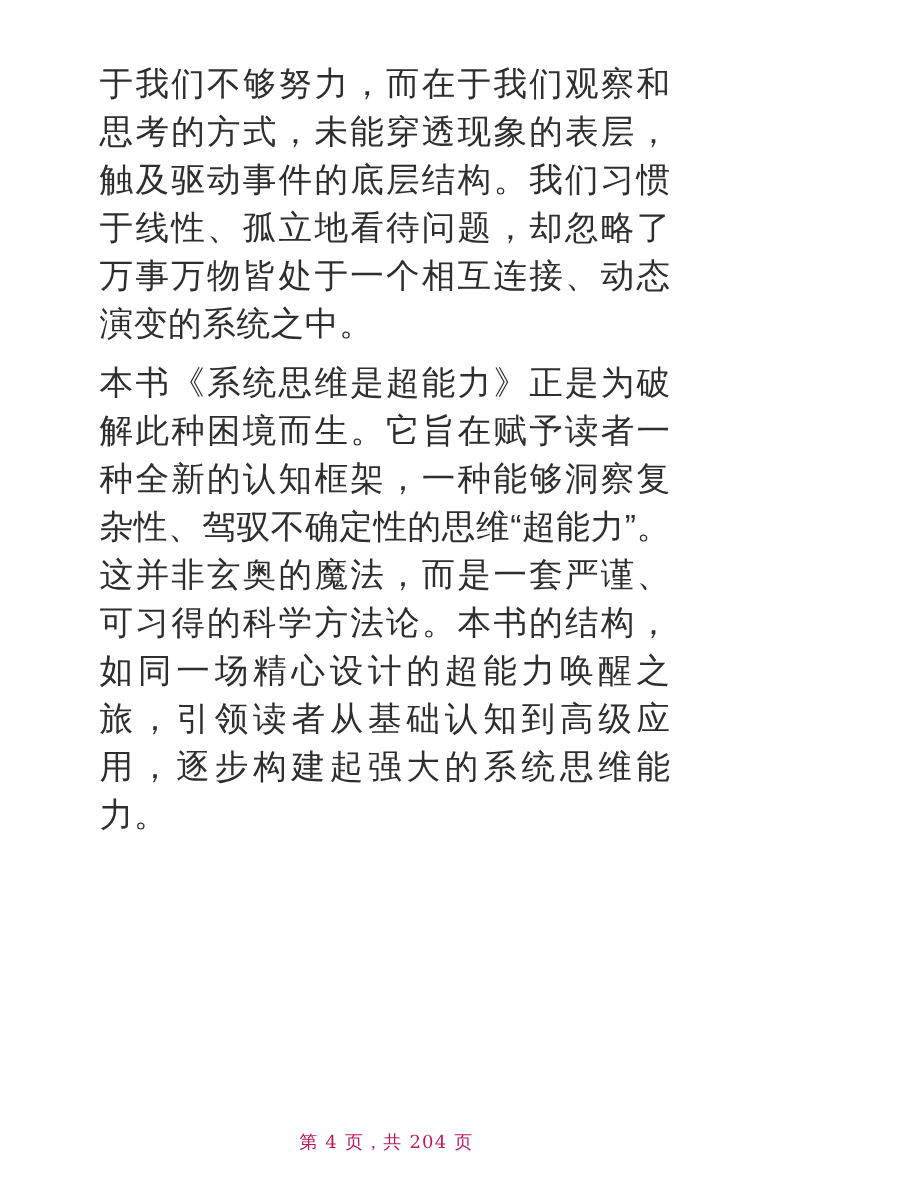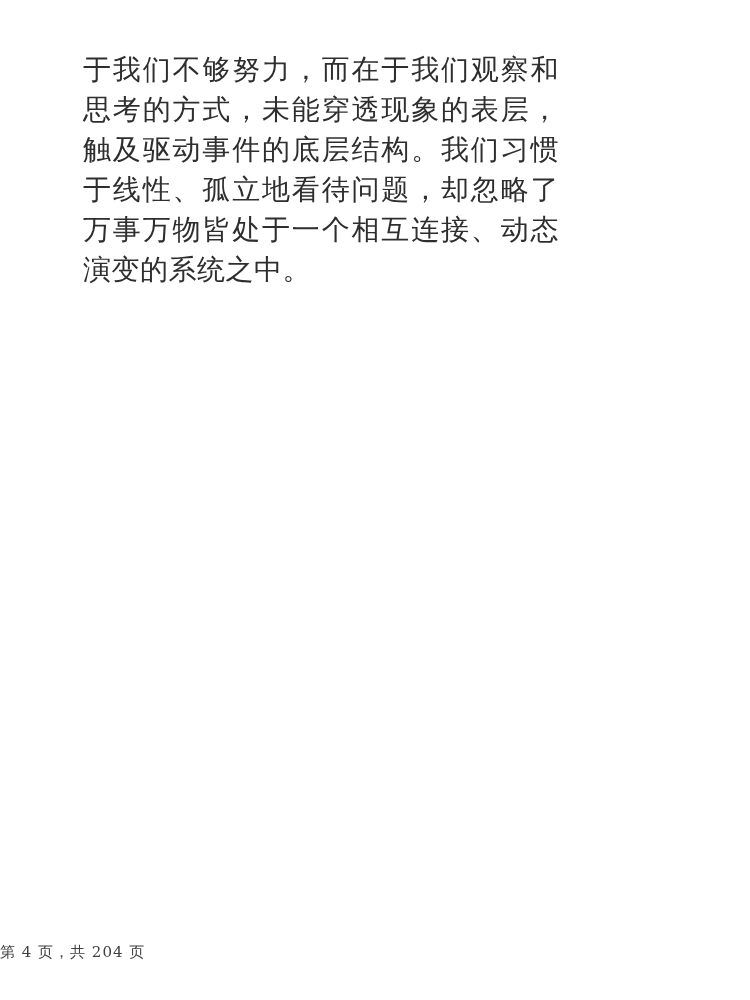--- a/index.html
+++ b/index.html
@@ -29,30 +29,32 @@
     text-align: justify;
     text-justify: inter-character;
     letter-spacing: 0.5px;
     word-break: break-all;
   }
   .page-footer {
     position: absolute;
     left: 0;
     right: 0;
     bottom: 38px;
+    text-align: center;
     font-family: "DejaVu Serif", "Liberation Serif", serif;
     font-size: 15px;
-    color: #404040;
+    color: #be185d;
     letter-spacing: 1px;
   }
 </style>
 </head>
 <body>
 
 <div class="page">
 
   <div class="text-block">
     <p>于我们不够努力，而在于我们观察和思考的方式，未能穿透现象的表层，触及驱动事件的底层结构。我们习惯于线性、孤立地看待问题，却忽略了万事万物皆处于一个相互连接、动态演变的系统之中。</p>
+    <p>本书《系统思维是超能力》正是为破解此种困境而生。它旨在赋予读者一种全新的认知框架，一种能够洞察复杂性、驾驭不确定性的思维“超能力”。这并非玄奥的魔法，而是一套严谨、可习得的科学方法论。本书的结构，如同一场精心设计的超能力唤醒之旅，引领读者从基础认知到高级应用，逐步构建起强大的系统思维能力。</p>
   </div>
 
   <div class="page-footer">第 4 页，共 204 页</div>
 
 </div>
 
 </body></html>

